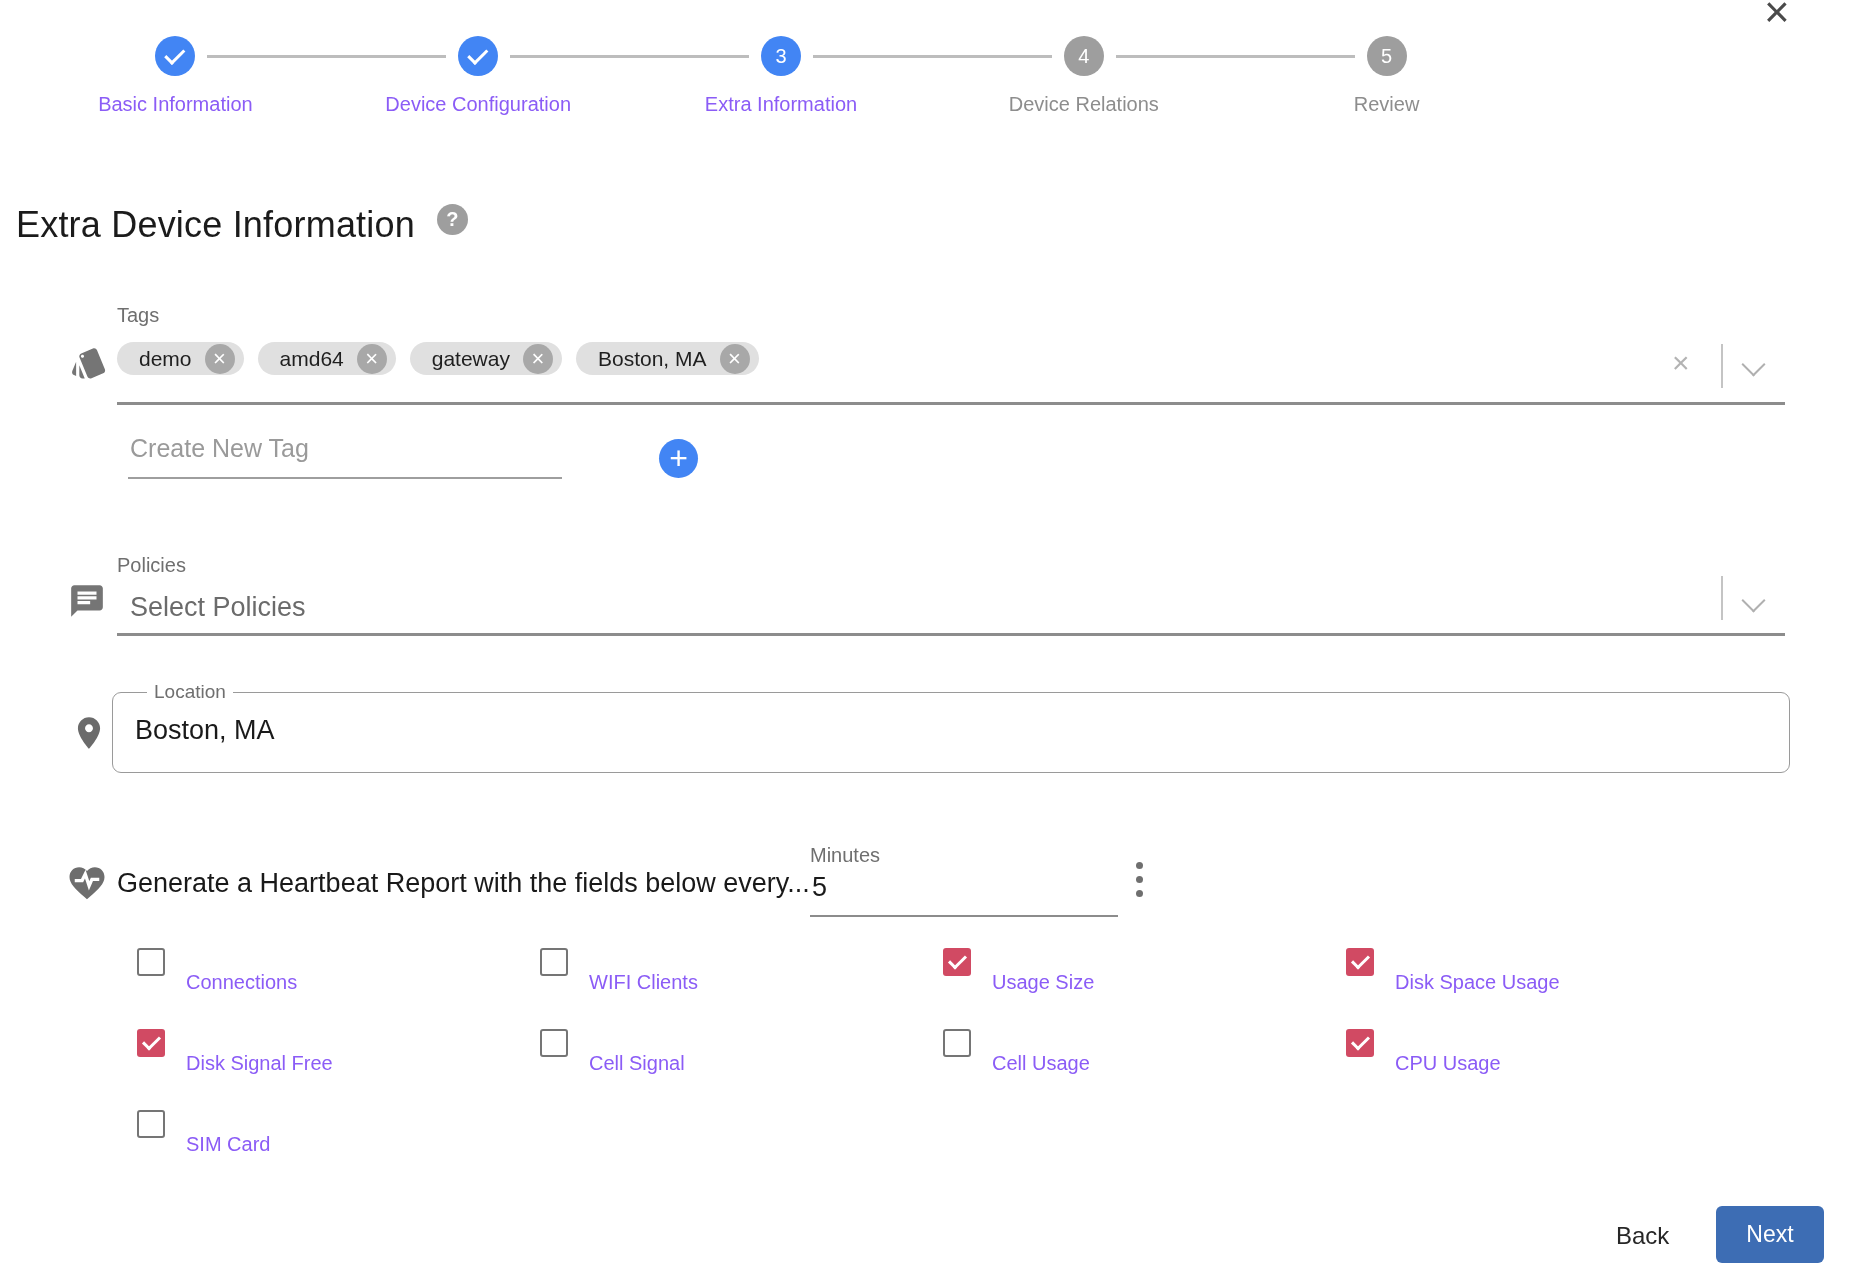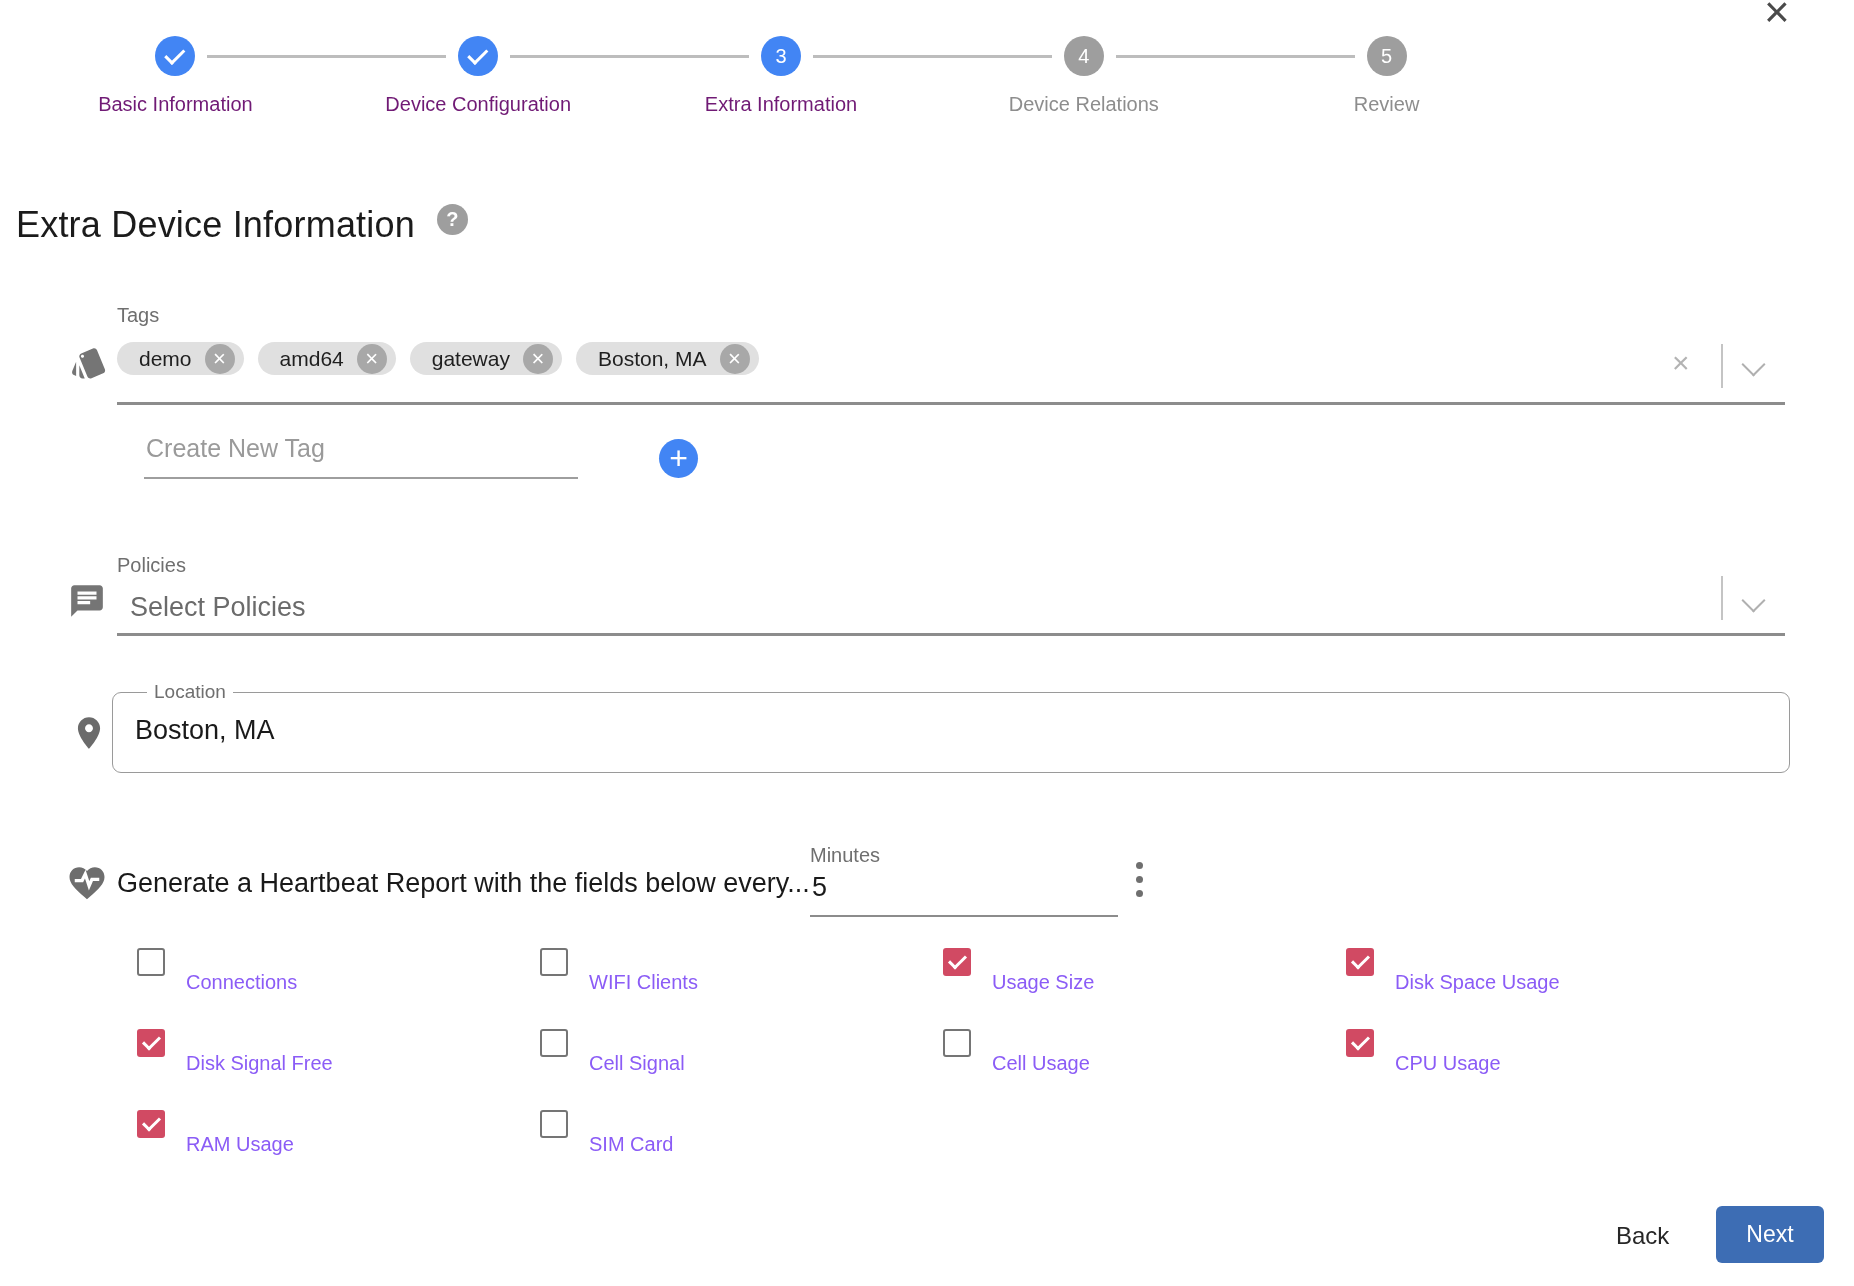--- a/index.html
+++ b/index.html
@@ -15,21 +15,21 @@
   .step{position:relative;flex:1;display:flex;flex-direction:column;align-items:center;}
   .step:not(:last-child)::after{content:"";position:absolute;top:19px;left:calc(50% + 32px);
        width:calc(100% - 64px);height:2.5px;background:#bdbdbd;}
   .step-circle{width:40px;height:40px;border-radius:50%;display:flex;align-items:center;justify-content:center;
        color:#fff;font-size:20px;font-weight:500;z-index:1;}
   .step.completed .step-circle,.step.active .step-circle{background:#4285f4;}
   .step.upcoming .step-circle{background:#9e9e9e;}
   .checkmark{width:16px;height:8px;border-left:3.5px solid #fff;border-bottom:3.5px solid #fff;
        transform:rotate(-45deg) translate(1px,-2px);}
   .step-label{margin-top:17px;font-size:20px;}
-  .step.completed .step-label,.step.active .step-label{color:#701a75;}
+  .step.completed .step-label,.step.active .step-label{color:#8b5cf6;}
   .step.upcoming .step-label{color:#8d8d8d;}
 
   
   .title-row{left:16px;top:204px;display:flex;align-items:flex-start;gap:22px;}
   .page-title{font-size:36px;font-weight:500;color:#1b1b1b;letter-spacing:.2px;}
   .help-circle{width:31px;height:31px;border-radius:50%;background:#9e9e9e;color:#fff;
        display:flex;align-items:center;justify-content:center;font-size:20px;font-weight:700;cursor:pointer;}
 
   
   .sec-label{font-size:20px;color:#6f6f6f;}
@@ -48,21 +48,21 @@
   .div-policies{left:1721px;top:576px;}
   .chev{width:15px;height:15px;border-right:2.5px solid #b0b0b0;border-bottom:2.5px solid #b0b0b0;
        transform:rotate(45deg);cursor:pointer;}
   .chev-tags{left:1745px;top:356px;}
   .chev-policies{left:1745px;top:592px;}
   .underline{height:2.5px;background:#8c8c8c;}
   .ul-tags{left:117px;top:402px;width:1668px;}
   .ul-policies{left:117px;top:633px;width:1668px;}
 
   .newtag-input{left:128px;top:434px;width:432px;border:none;outline:none;border-bottom:2px solid #9e9e9e;
-       font-size:25px;color:#333;padding:0 0 14px 2px;font-family:inherit;background:transparent;margin-left:16px;}
+       font-size:25px;color:#333;padding:0 0 14px 2px;font-family:inherit;background:transparent;}
   .newtag-input::placeholder{color:#9a9a9a;}
   .plus-btn{left:659px;top:439px;width:39px;height:39px;border-radius:50%;background:#4285f4;color:#fff;
        display:flex;align-items:center;justify-content:center;font-size:32px;font-weight:500;cursor:pointer;
        line-height:1;padding-bottom:2px;box-sizing:border-box;}
 
   
   .policies-label{left:117px;top:554px;}
   .policies-icon{left:68px;top:582px;}
   .select-policies{left:130px;top:592px;font-size:27px;color:#6b6b6b;cursor:pointer;}
 
@@ -232,23 +232,19 @@
     </div>
     <div class="field">
       <span class="cb"></span>
       <span class="field-label">Cell Usage</span>
     </div>
     <div class="field">
       <span class="cb checked"></span>
       <span class="field-label">CPU Usage</span>
     </div>
     <div class="field">
-      <span class="cb checked"></span>
-      <span class="field-label">RAM Usage</span>
-    </div>
-    <div class="field">
       <span class="cb"></span>
       <span class="field-label">SIM Card</span>
     </div>
   </div>
 
 <button class="abs back-btn">Back</button>
 <button class="abs next-btn">Next</button>
 
 </body></html>

